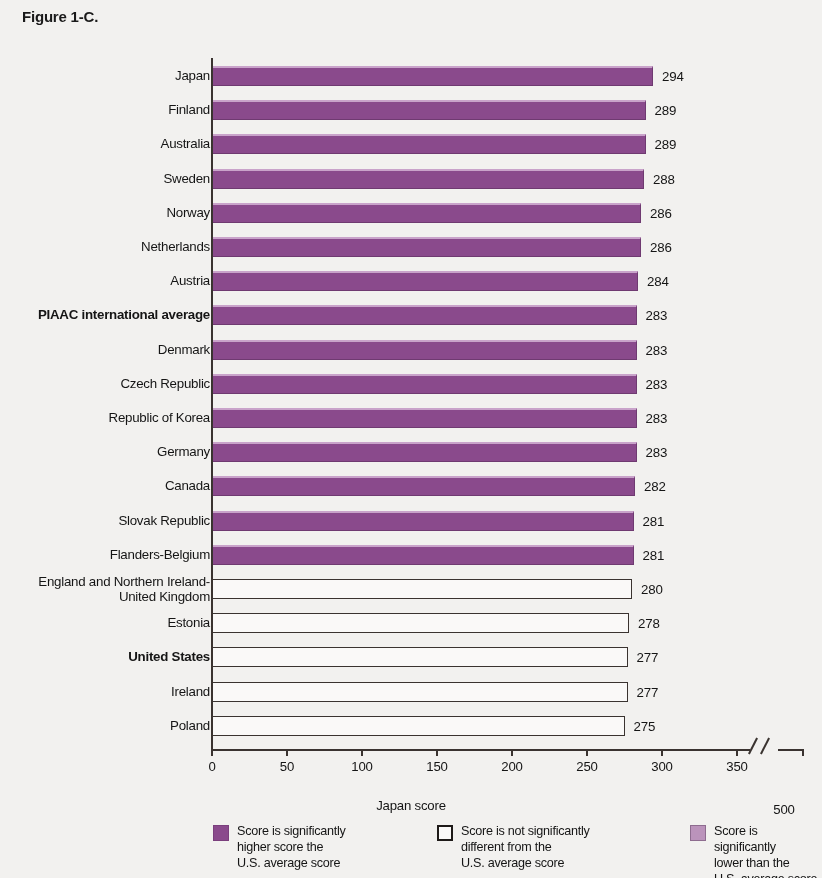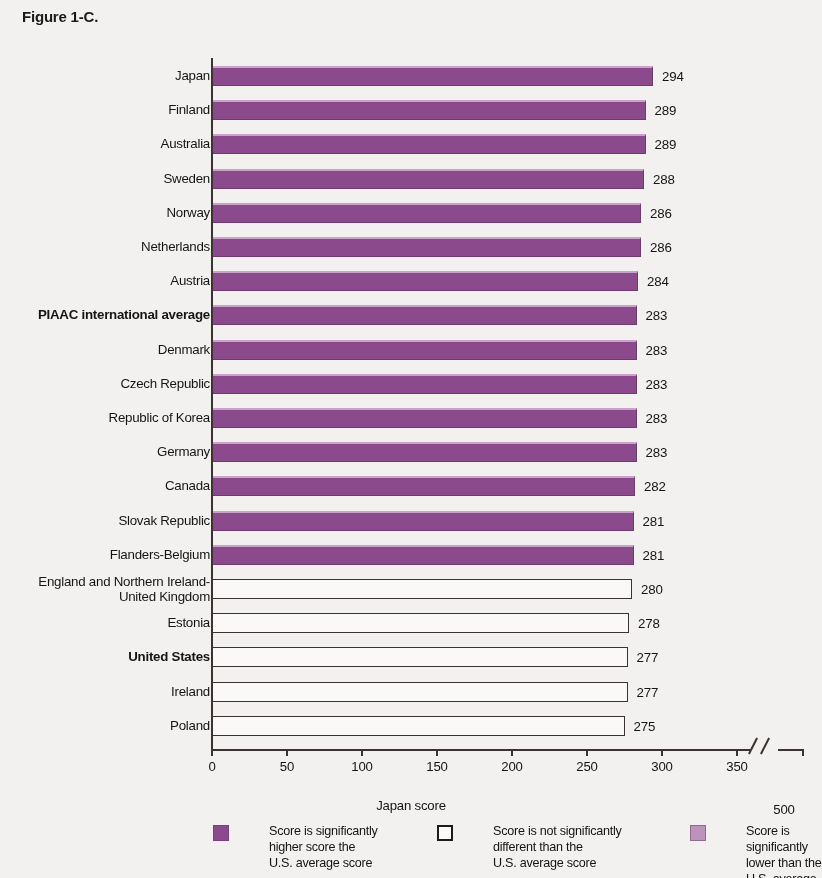--- a/index.html
+++ b/index.html
@@ -170,21 +170,20 @@
     top: 824px;
     left: 0;
     width: 822px;
     height: 54px;
   }
   .legend-item {
     position: absolute;
     top: 0;
     display: flex;
     align-items: flex-start;
-    gap: 32px;
   }
   .legend-swatch {
     width: 16px;
     height: 16px;
     flex: 0 0 auto;
     margin-right: 8px;
     margin-top: 1px;
     box-sizing: border-box;
   }
   .legend-swatch.sw-higher { background: #8a4a8c; border: 1px solid #7b3f7d; }
@@ -347,21 +346,21 @@
       <div class="legend-text">
         <div>Score is significantly</div>
         <div>higher score the</div>
         <div>U.S. average score</div>
       </div>
     </div>
     <div class="legend-item" style="left: 437px;">
       <div class="legend-swatch sw-notdiff"></div>
       <div class="legend-text">
         <div>Score is not significantly</div>
-        <div>different than the</div>
+        <div>different from the</div>
         <div>U.S. average score</div>
       </div>
     </div>
     <div class="legend-item" style="left: 690px;">
       <div class="legend-swatch sw-lower"></div>
       <div class="legend-text">
         <div>Score is significantly</div>
         <div>lower than the</div>
         <div>U.S. average score</div>
       </div>

